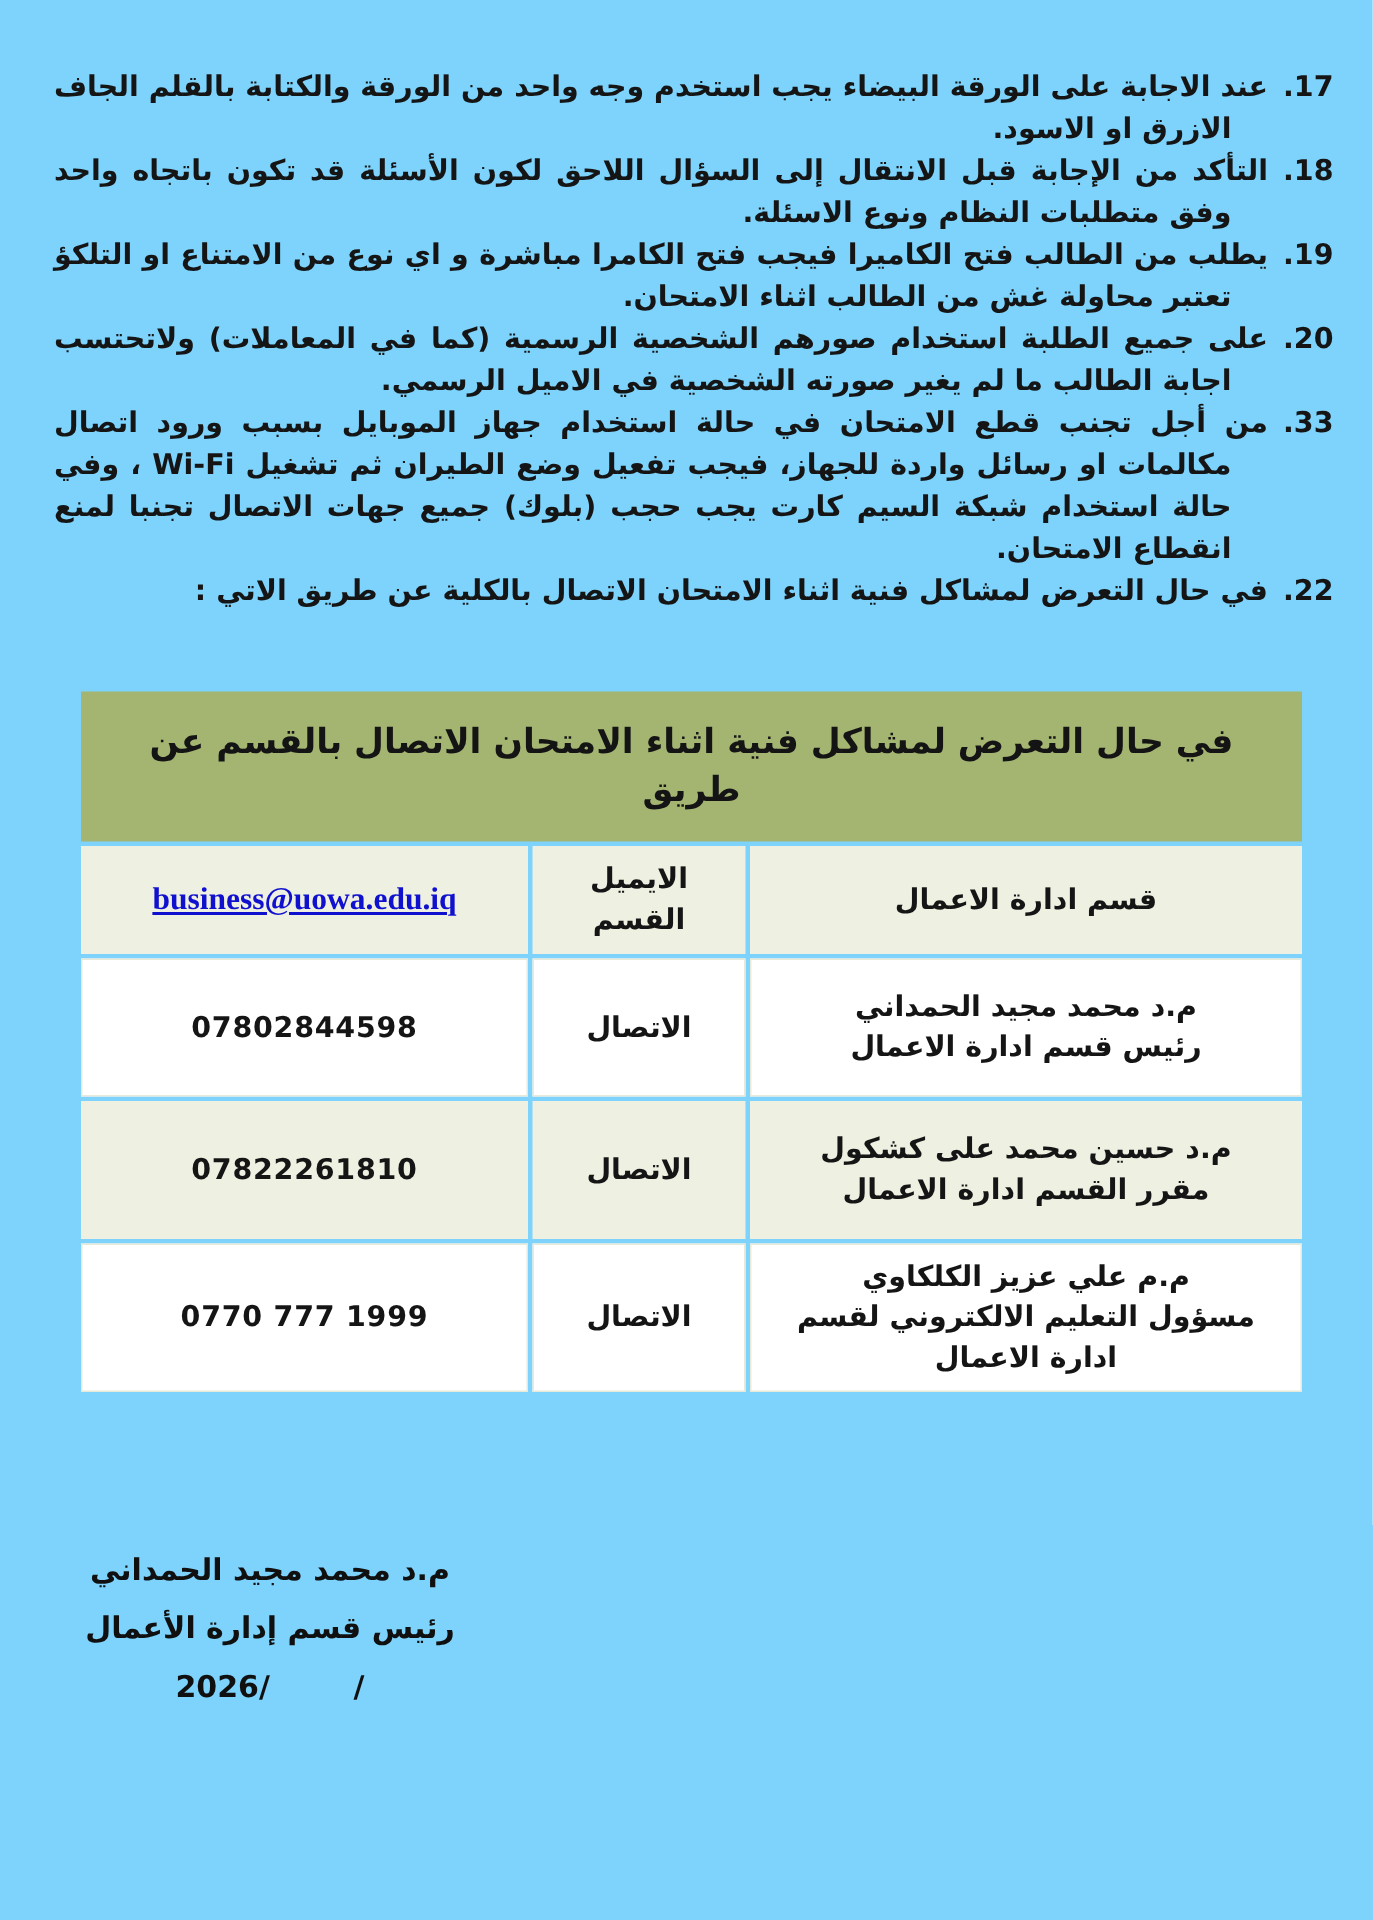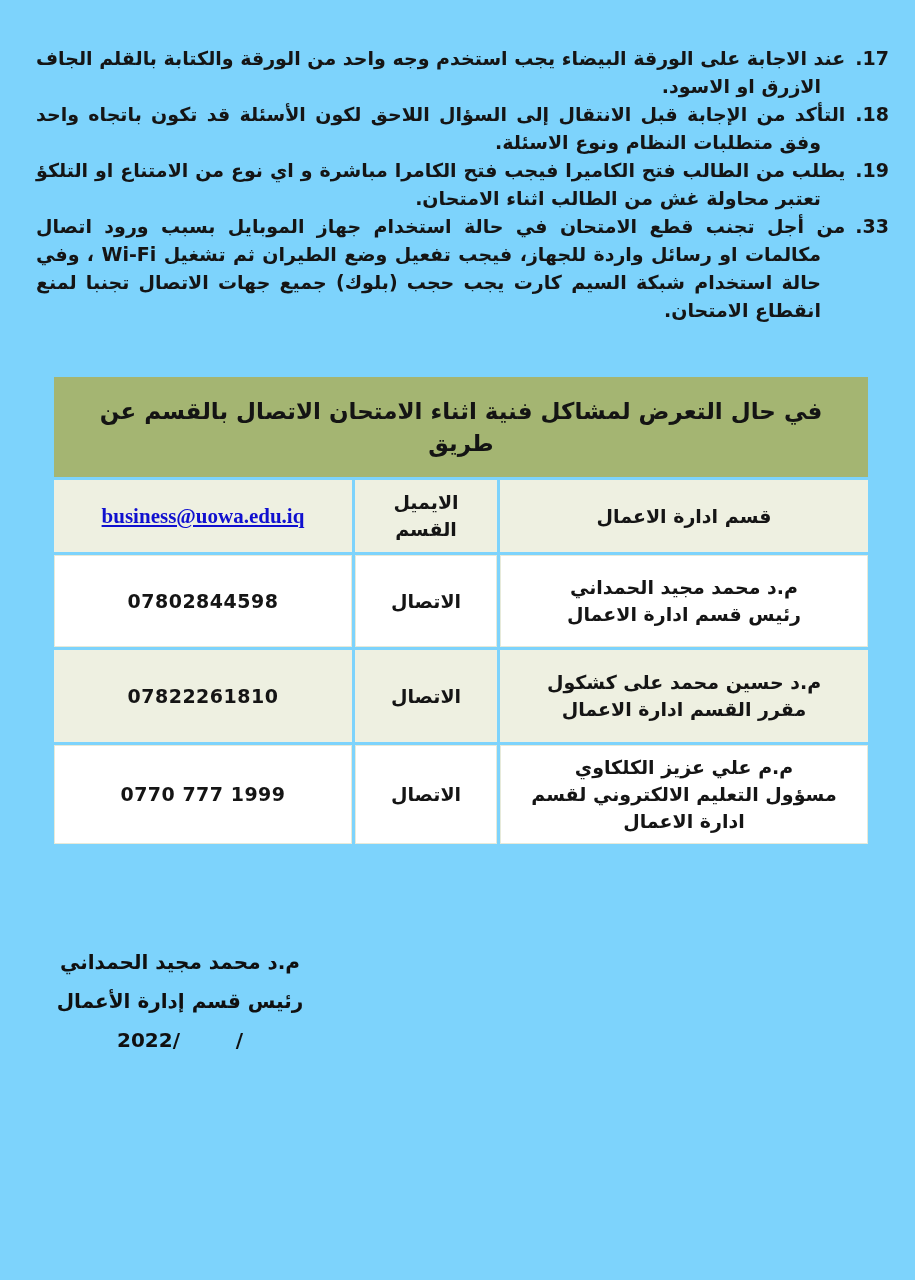--- a/index.html
+++ b/index.html
@@ -78,21 +78,27 @@
     <div class="rule">
       <span class="num">17.</span><span class="txt">عند الاجابة على الورقة البيضاء يجب استخدم وجه واحد من الورقة والكتابة بالقلم الجاف الازرق او الاسود.</span>
     </div>
     <div class="rule">
       <span class="num">18.</span><span class="txt">التأكد من الإجابة قبل الانتقال إلى السؤال اللاحق لكون الأسئلة قد تكون باتجاه واحد وفق متطلبات النظام ونوع الاسئلة.</span>
     </div>
     <div class="rule">
       <span class="num">19.</span><span class="txt">يطلب من الطالب فتح الكاميرا فيجب فتح الكامرا مباشرة و اي نوع من الامتناع او التلكؤ تعتبر محاولة غش من الطالب اثناء الامتحان.</span>
     </div>
     <div class="rule">
+      <span class="num">20.</span><span class="txt">على جميع الطلبة استخدام صورهم الشخصية الرسمية (كما في المعاملات) ولاتحتسب اجابة الطالب ما لم يغير صورته الشخصية في الاميل الرسمي.</span>
+    </div>
+    <div class="rule">
       <span class="num">33.</span><span class="txt">من أجل تجنب قطع الامتحان في حالة استخدام جهاز الموبايل بسبب ورود اتصال مكالمات او رسائل واردة للجهاز، فيجب تفعيل وضع الطيران ثم تشغيل Wi-Fi ، وفي حالة استخدام شبكة السيم كارت يجب حجب (بلوك) جميع جهات الاتصال تجنبا لمنع انقطاع الامتحان.</span>
+    </div>
+    <div class="rule">
+      <span class="num">22.</span><span class="txt">في حال التعرض لمشاكل فنية اثناء الامتحان الاتصال بالكلية عن طريق الاتي :</span>
     </div>
   </div>
 
   <table class="contact">
     <colgroup>
       <col style="width:368px">
         <col style="width:142px">
         <col style="width:298px">
     </colgroup>
     <thead>
@@ -131,17 +137,17 @@
         </td>
         <td>الاتصال</td>
         <td class="phone-cell">0770 777 1999</td>
       </tr>
     </tbody>
   </table>
 
   <div class="signature">
     <div>م.د محمد مجيد الحمداني</div>
     <div>رئيس قسم إدارة الأعمال</div>
-    <div class="date">/        /2022</div>
+    <div class="date">/        /2026</div>
   </div>
 
 
 </div>
 
 </body></html>

